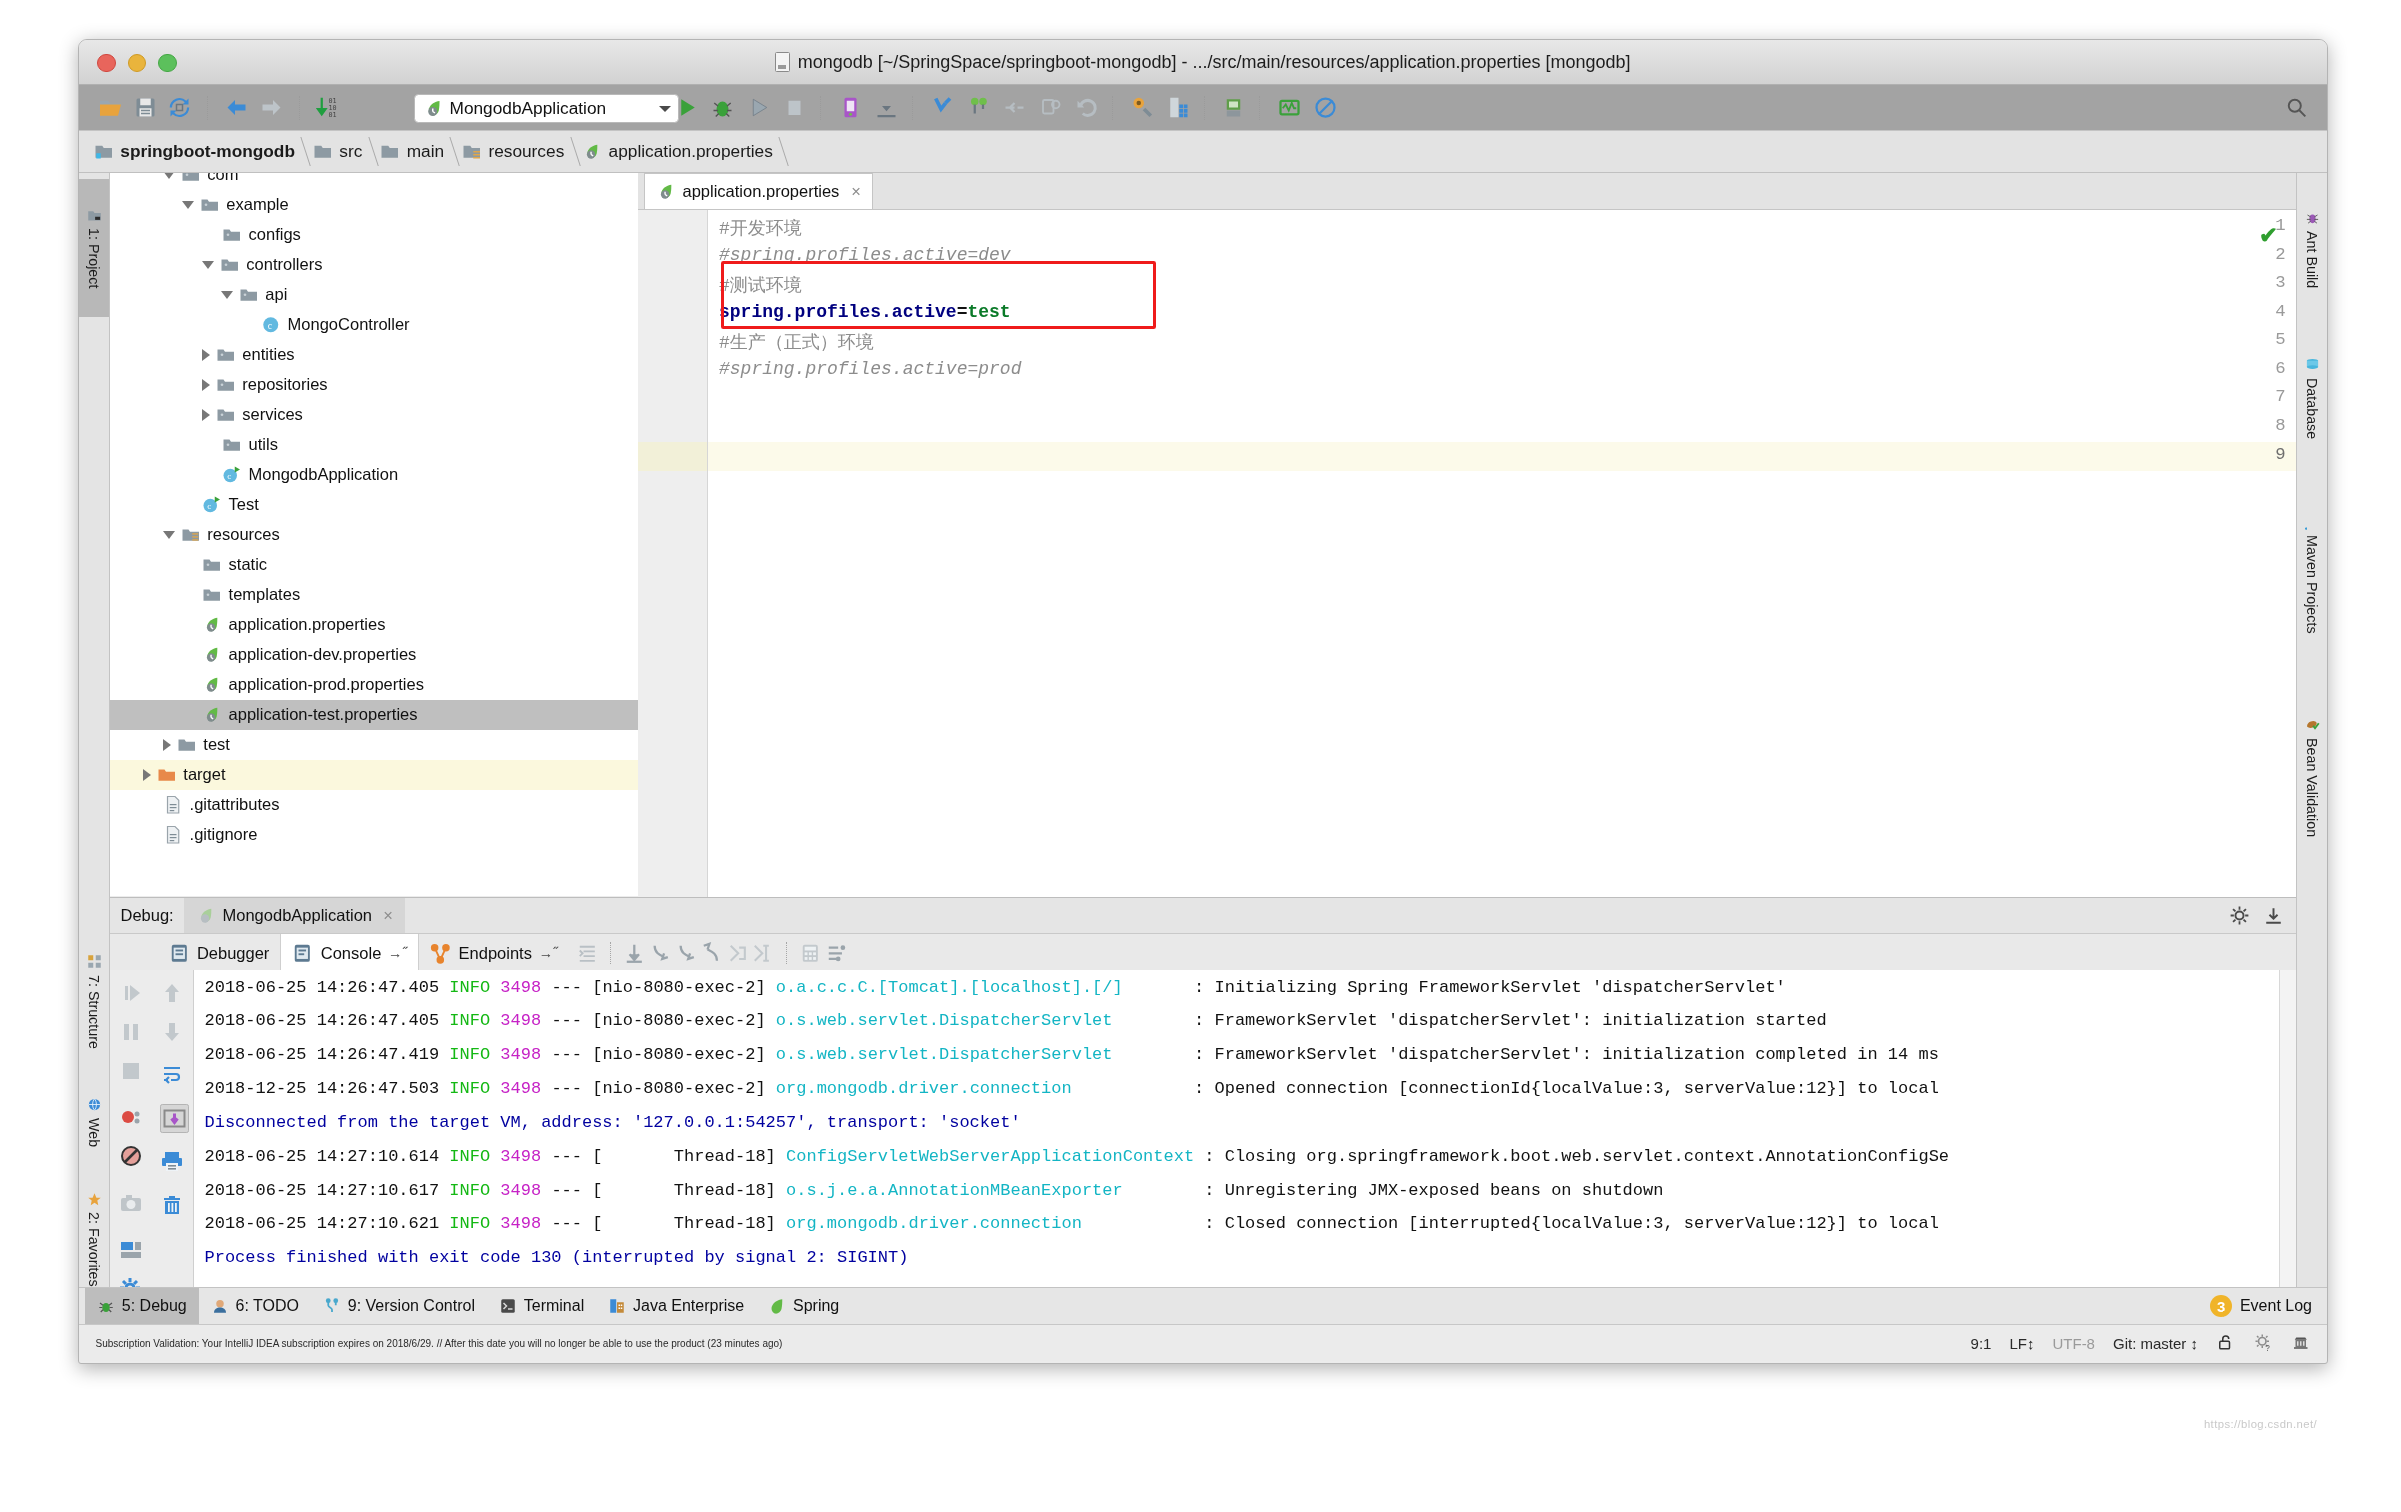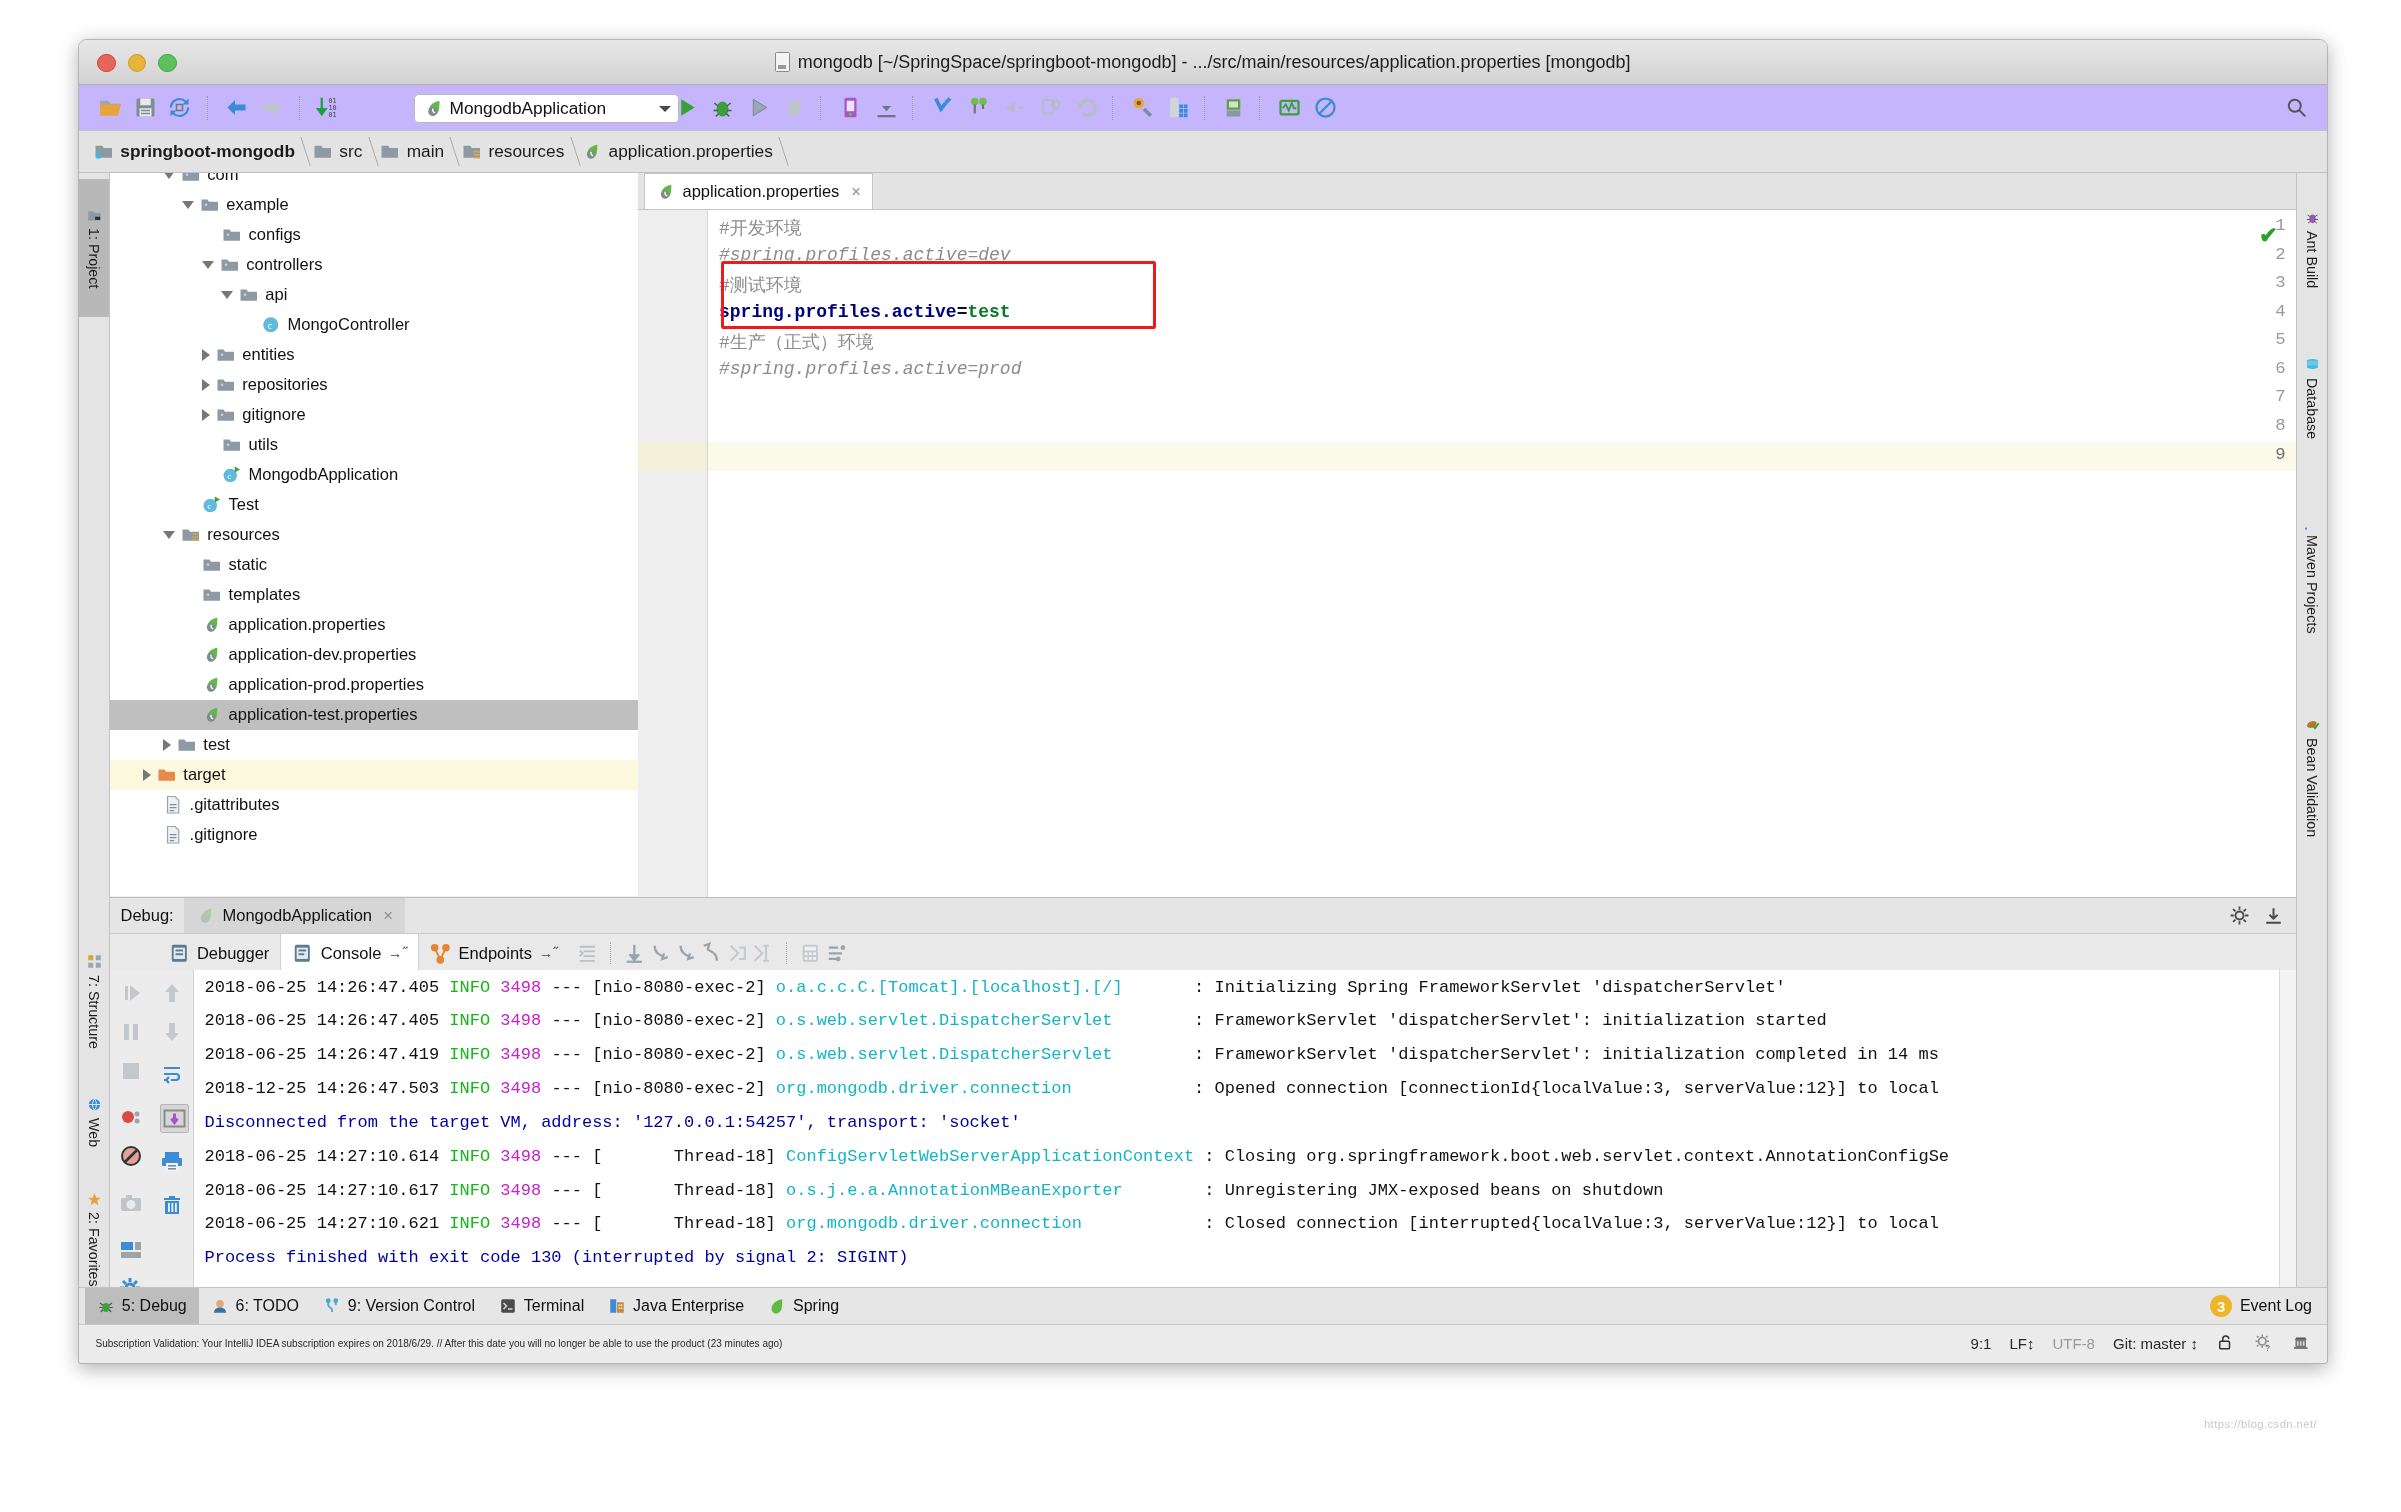--- a/index.html
+++ b/index.html
@@ -19,21 +19,21 @@
   .l-red{background:#e8655c;border:0.8px solid #d0473f;}
   .l-yel{background:#e9b43c;border:0.8px solid #cf9a24;}
   .l-grn{background:#5cc05c;border:0.8px solid #45a745;}
   .tl-title{position:absolute;left:0;right:0;top:0;height:44px;display:flex;
     align-items:center;justify-content:center;gap:7.5px;font-size:18px;color:#1d1d1d;}
   .tl-javaicon{width:12.8px;height:17.3px;background:#f4f4f4;border:1.1px solid #8a8a8a;
     border-radius:1.5px;position:relative;}
   .tl-javaicon:after{content:"";position:absolute;left:1.5px;bottom:1.5px;width:8.3px;height:3.8px;background:#9a9a9a;}
 
   
-  .toolbar{position:relative;height:45px;background:#c4b5fd;border-bottom:0.8px solid #c4c4c4;}
+  .toolbar{position:relative;height:45px;background:#a3a3a3;border-bottom:0.8px solid #c4c4c4;}
   .tb-ico{position:absolute;top:9px;width:27px;height:27px;cursor:default;}
   .tb-sep{position:absolute;top:10.5px;width:0;height:24px;border-left:1.5px dotted #9b9b9b;}
   .runcfg{position:absolute;top:9px;left:335px;width:248px;height:27px;background:#fff;
     border:0.8px solid #b9b9b9;border-radius:4.5px;display:flex;align-items:center;padding:0 7.5px;gap:6px;}
   .runcfg span{font-size:17.3px;color:#111;}
   .caret-dn{width:0;height:0;border-left:6px solid transparent;border-right:6px solid transparent;
     border-top:6.8px solid #4a4a4a;margin-left:auto;}
   .searchglass{position:absolute;right:19.5px;top:10.5px;width:22.6px;height:22.6px;}
 
   
@@ -525,21 +525,21 @@
               </svg>
               <span>repositories</span>
             </div>
             <div class="trow">
               <span style="display: inline-block; flex: 0 0 auto; width: 92px;"></span>
               <i class="tw closed"></i>
               <svg class="ico" viewBox="0 0 26 26">
                 <path d="M2 6h8l2 3h12v12H2z" fill="#8d9aa3"></path>
                 <circle cx="8" cy="13" r="1.8" fill="#c9d2d7"></circle>
               </svg>
-              <span>gitignore</span>
+              <span>services</span>
             </div>
             <div class="trow">
               <span style="display: inline-block; flex: 0 0 auto; width: 92px;"></span>
               <i class="tw none"></i>
               <svg class="ico" viewBox="0 0 26 26">
                 <path d="M2 6h8l2 3h12v12H2z" fill="#8d9aa3"></path>
                 <circle cx="8" cy="13" r="1.8" fill="#c9d2d7"></circle>
               </svg>
               <span>utils</span>
             </div>

